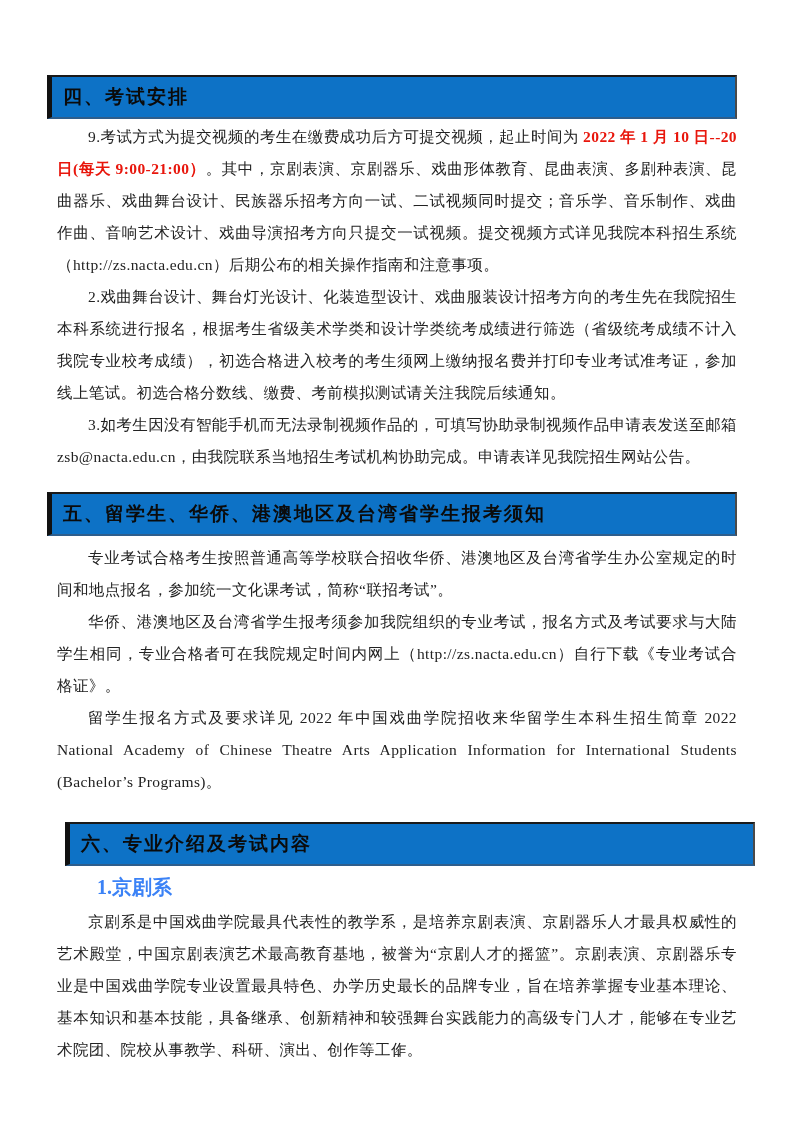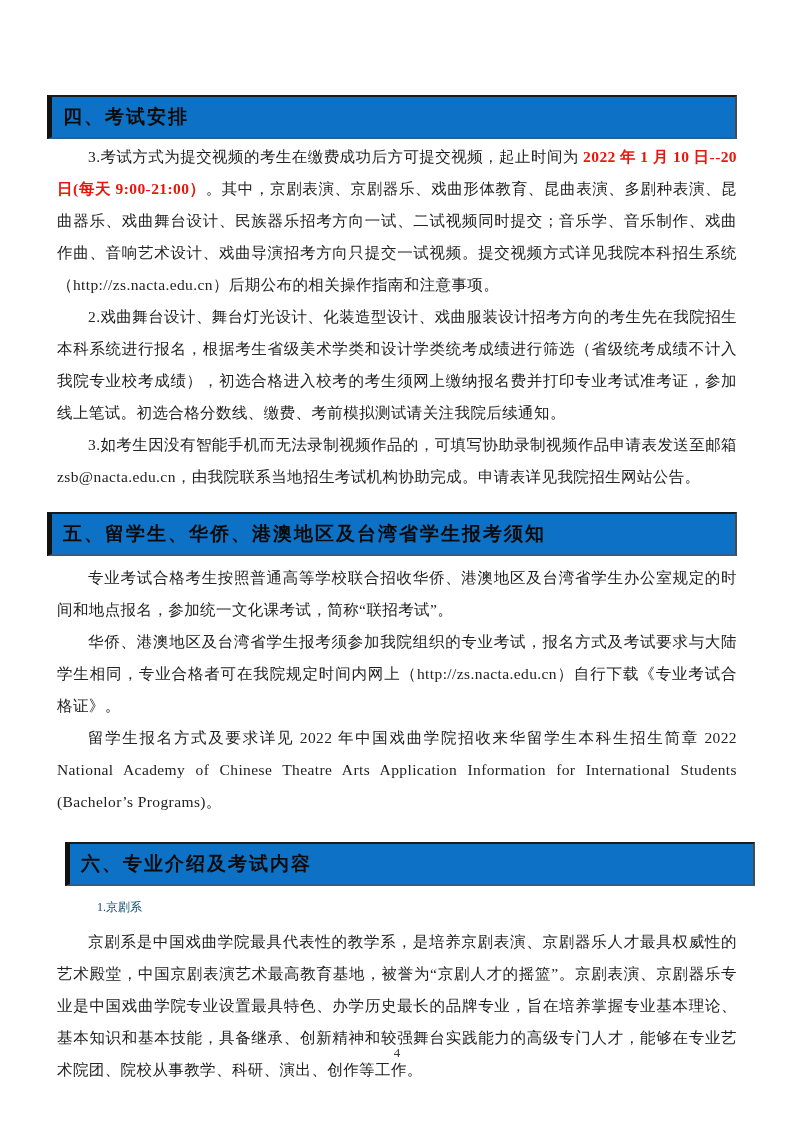--- a/index.html
+++ b/index.html
@@ -26,44 +26,43 @@
     border-right: 2px solid #4a4a4a;
     border-bottom: 2px solid #2e5e8c;
     display: flex;
     align-items: center;
     padding-left: 11px;
     font-family: "Liberation Sans", "DejaVu Sans", sans-serif;
     font-weight: bold;
     font-size: 19px;
     letter-spacing: 2px;
     color: #0b0b0b;
-    margin-top: 20px;
   }
   .body-text p {
     margin: 0;
     font-size: 15.5px;
     line-height: 32px;
     text-align: justify;
     text-indent: 2em;
     letter-spacing: 0.4px;
   }
   .sec4-text { margin-top: 2px; }
   .sec5-bar { margin-top: 19px; }
   .sec5-text { margin-top: 6px; }
   .sec6-bar { margin-top: 24px; margin-left: 8px; }
   .red-strong {
     color: #e8160c;
     font-weight: bold;
   }
   .sub-heading {
     margin: 6px 0 4px 40px;
-    font-size: 12px;
-    font-weight: normal;
+    font-size: 20px;
+    font-weight: bold;
     font-family: "Liberation Serif", "DejaVu Serif", serif;
-    color: #0c4a6e;
+    color: #3b82f6;
     line-height: 30px;
   }
   .page-number {
     position: absolute;
     bottom: 62px;
     left: 0;
     width: 100%;
     text-align: center;
     font-size: 13px;
     color: #333333;
@@ -72,21 +71,21 @@
 </style>
 </head>
 <body>
 
 <div class="page">
 
   <div class="section-bar">
     <span>四、考试安排</span>
   </div>
   <div class="body-text sec4-text">
-    <p><span>3.考试方式为提交视频的考生在缴费成功后方可提交视频，起止时间为 </span><span class="red-strong">2022 年 1 月 10 日--20 日(每天 9:00-21:00）</span><span>。其中，京剧表演、京剧器乐、戏曲形体教育、昆曲表演、多剧种表演、昆曲器乐、戏曲舞台设计、民族器乐招考方向一试、二试视频同时提交；音乐学、音乐制作、戏曲作曲、音响艺术设计、戏曲导演招考方向只提交一试视频。提交视频方式详见我院本科招生系统（http://zs.nacta.edu.cn）后期公布的相关操作指南和注意事项。</span></p>
+    <p><span>9.考试方式为提交视频的考生在缴费成功后方可提交视频，起止时间为 </span><span class="red-strong">2022 年 1 月 10 日--20 日(每天 9:00-21:00）</span><span>。其中，京剧表演、京剧器乐、戏曲形体教育、昆曲表演、多剧种表演、昆曲器乐、戏曲舞台设计、民族器乐招考方向一试、二试视频同时提交；音乐学、音乐制作、戏曲作曲、音响艺术设计、戏曲导演招考方向只提交一试视频。提交视频方式详见我院本科招生系统（http://zs.nacta.edu.cn）后期公布的相关操作指南和注意事项。</span></p>
     <p>2.戏曲舞台设计、舞台灯光设计、化装造型设计、戏曲服装设计招考方向的考生先在我院招生本科系统进行报名，根据考生省级美术学类和设计学类统考成绩进行筛选（省级统考成绩不计入我院专业校考成绩），初选合格进入校考的考生须网上缴纳报名费并打印专业考试准考证，参加线上笔试。初选合格分数线、缴费、考前模拟测试请关注我院后续通知。</p>
     <p>3.如考生因没有智能手机而无法录制视频作品的，可填写协助录制视频作品申请表发送至邮箱 zsb@nacta.edu.cn，由我院联系当地招生考试机构协助完成。申请表详见我院招生网站公告。</p>
   </div>
 
   <div class="section-bar sec5-bar">
     <span>五、留学生、华侨、港澳地区及台湾省学生报考须知</span>
   </div>
   <div class="body-text sec5-text">
     <p>专业考试合格考生按照普通高等学校联合招收华侨、港澳地区及台湾省学生办公室规定的时间和地点报名，参加统一文化课考试，简称“联招考试”。</p>
     <p>华侨、港澳地区及台湾省学生报考须参加我院组织的专业考试，报名方式及考试要求与大陆学生相同，专业合格者可在我院规定时间内网上（http://zs.nacta.edu.cn）自行下载《专业考试合格证》。</p>

